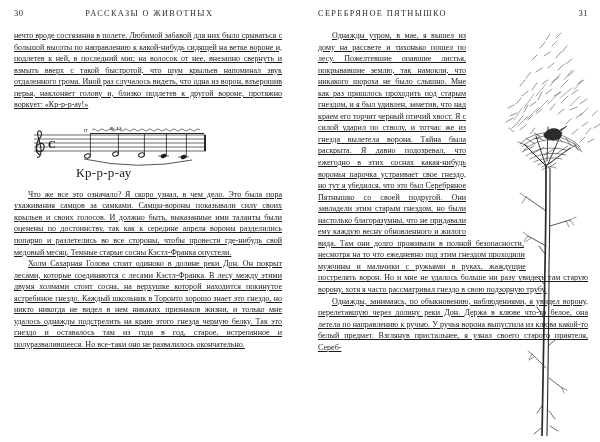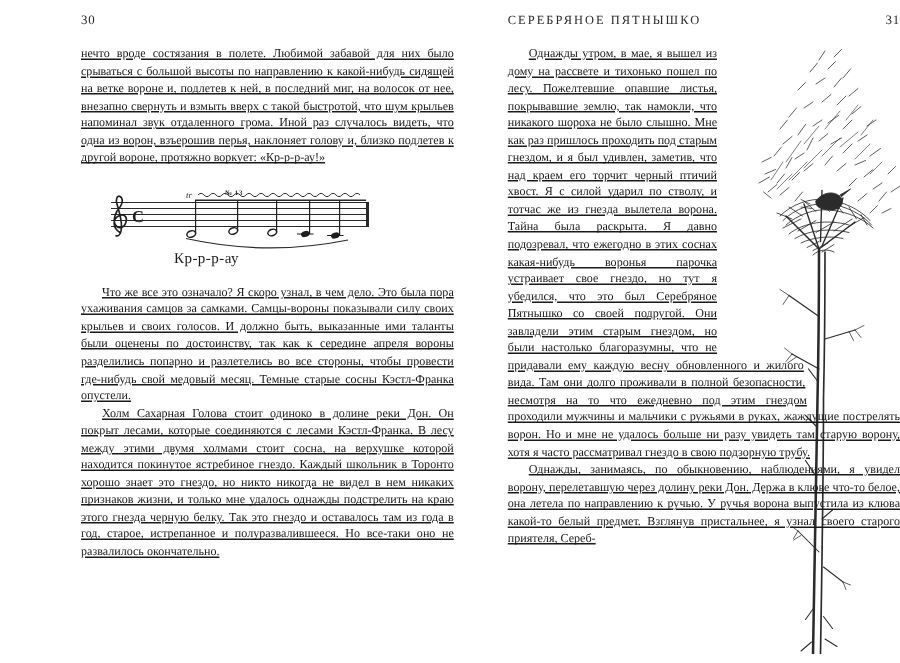--- a/index.html
+++ b/index.html
@@ -13,30 +13,29 @@
     overflow: hidden;
     font-family: "Liberation Serif", "DejaVu Serif", serif;
     color: #1b1b1b;
     position: relative;
   }
 
   .spread {
     position: absolute;
     inset: 0;
     display: flex;
-    margin-left: 40px;
   }
 
   .page {
     position: relative;
     height: 442px;
     box-sizing: border-box;
   }
   .page-left  { width: 300px; padding: 8px 18px 6px 14px; }
-  .page-right { width: 300px; padding: 8px 0 6px 18px; }
+  .page-right { width: 300px; padding: 8px 12px 6px 18px; }
 
   
   .running-head {
     display: flex;
     align-items: baseline;
     font-size: 8.3px;
     letter-spacing: 1.35px;
     color: #2a2a2a;
     height: 13px;
     text-transform: uppercase;
@@ -87,21 +86,21 @@
     top: 0px;
     font-size: 4.6px;
     letter-spacing: 0.4px;
     font-weight: bold;
     color: #2b2b2b;
   }
   .music-caption-bottom {
     position: absolute;
     left: 62px;
     top: 44px;
-    font-size: 10px;
+    font-size: 13px;
     letter-spacing: 0.3px;
     color: #1d1d1d;
   }
 
   
   .illustration {
     position: absolute;
     right: -4px;
     top: 16px;
     width: 108px;
@@ -128,20 +127,21 @@
 </style>
 </head>
 <body>
 
 <div class="spread">
 
   <div class="page page-left">
 
     <div class="running-head">
       <span class="folio">30</span>
+      <span class="head-title">РАССКАЗЫ О ЖИВОТНЫХ</span>
       <span style="width:1px"></span>
     </div>
 
     <div class="col">
 
       <p class="noindent">нечто вроде состязания в полете. Любимой забавой для них было срываться с большой высоты по направлению к какой-нибудь сидящей на ветке вороне и, подлетев к ней, в последний миг, на волосок от нее, внезапно свернуть и взмыть вверх с такой быстротой, что шум крыльев напоминал звук отдаленного грома. Иной раз случалось видеть, что одна из ворон, взъерошив перья, наклоняет голову и, близко подлетев к другой вороне, протяжно воркует: «Кр-р-р-ау!»</p>
 
       <div class="music-figure">
         <span class="music-caption-top">№ 13</span>
 

